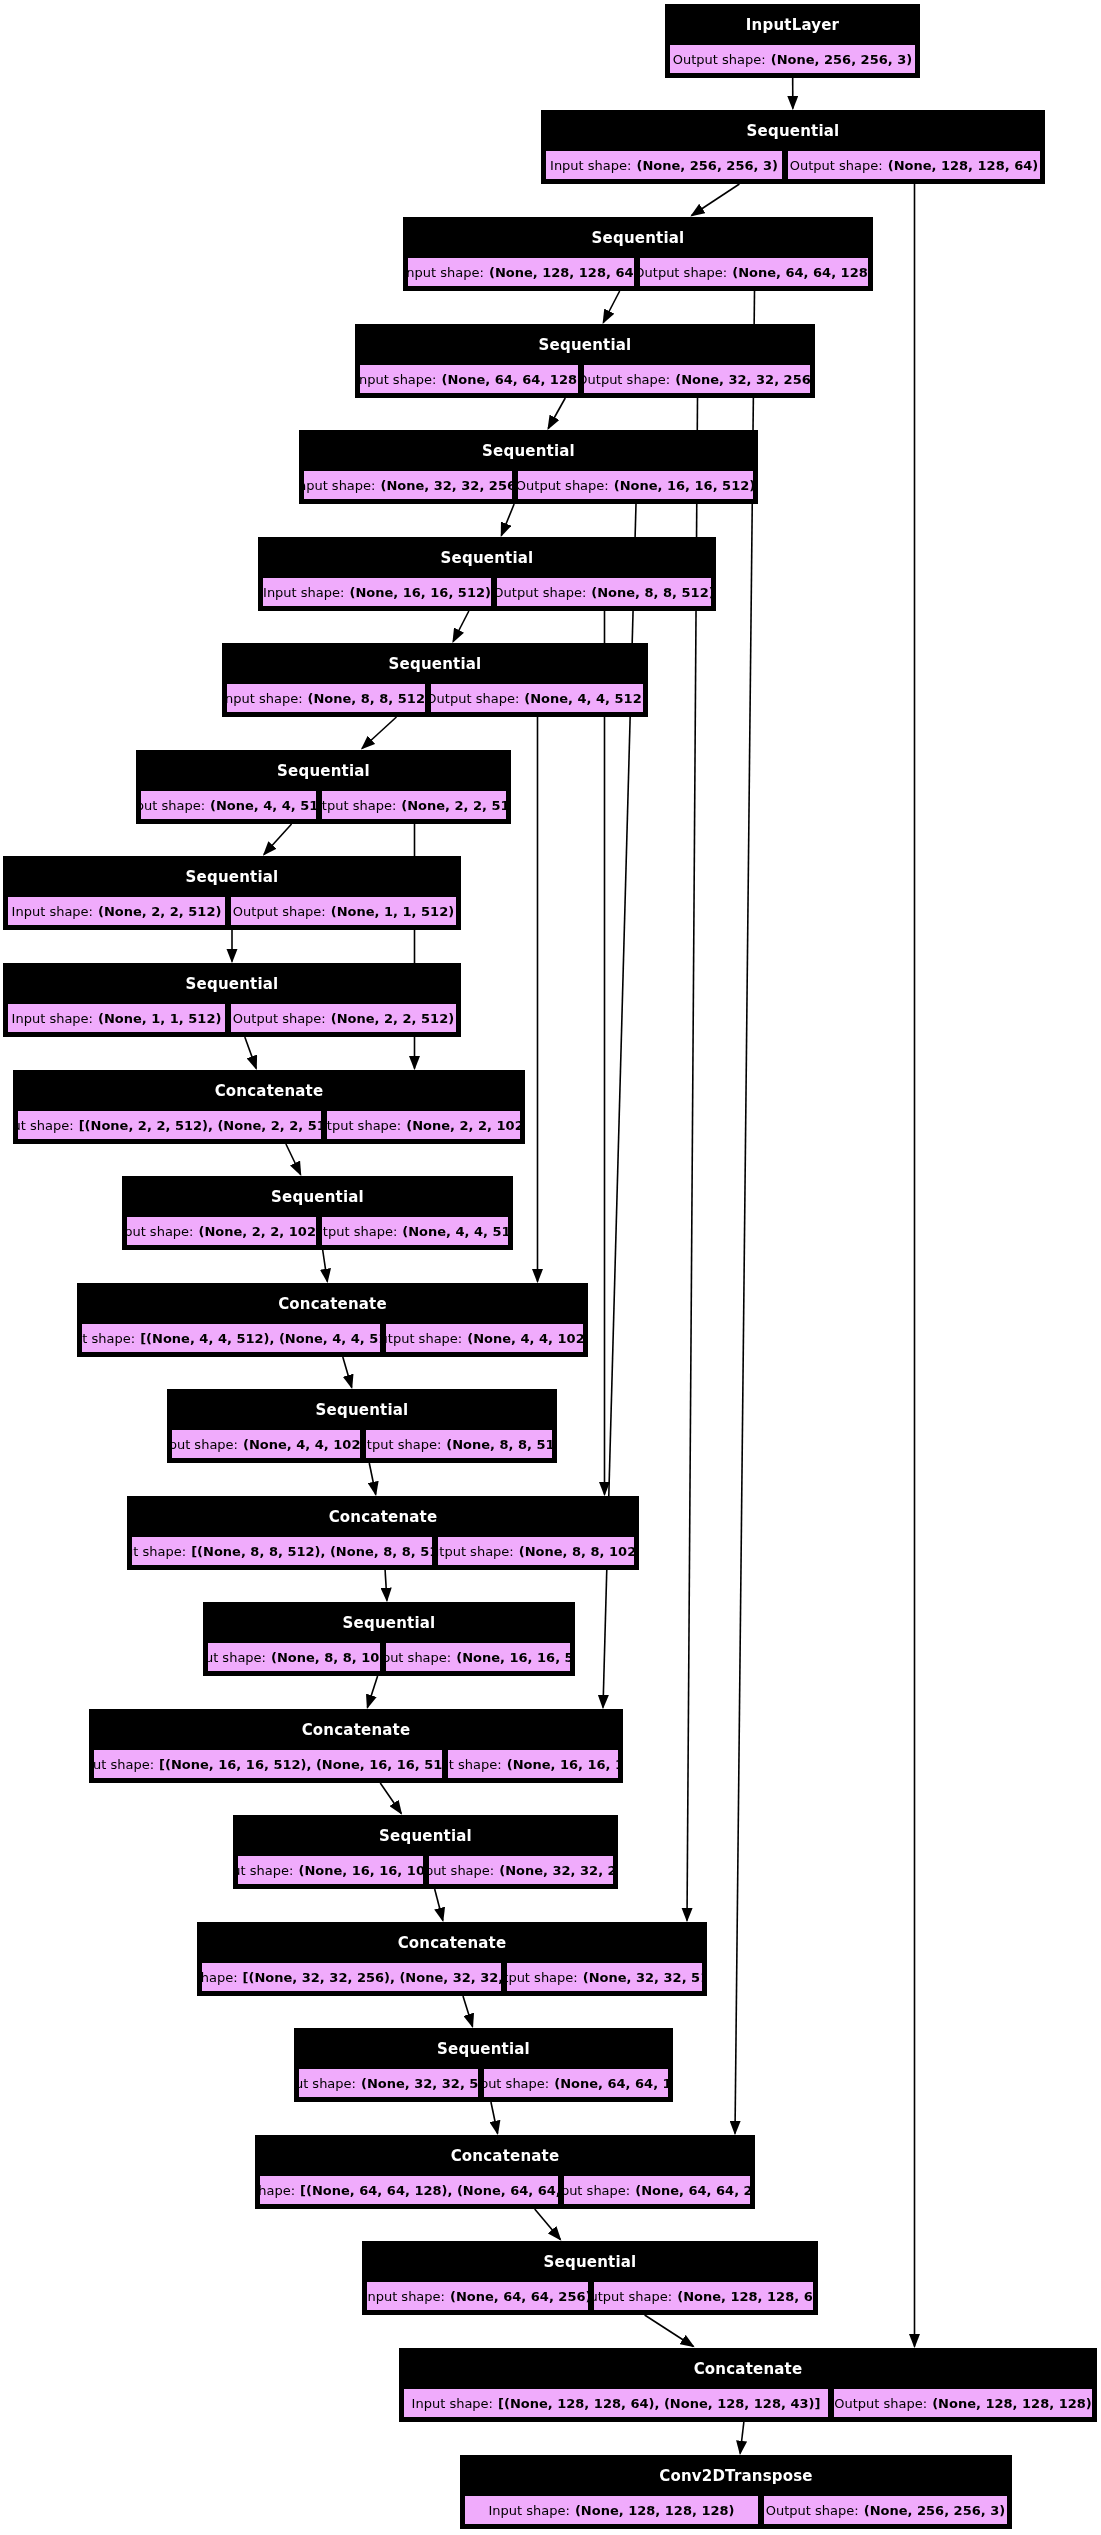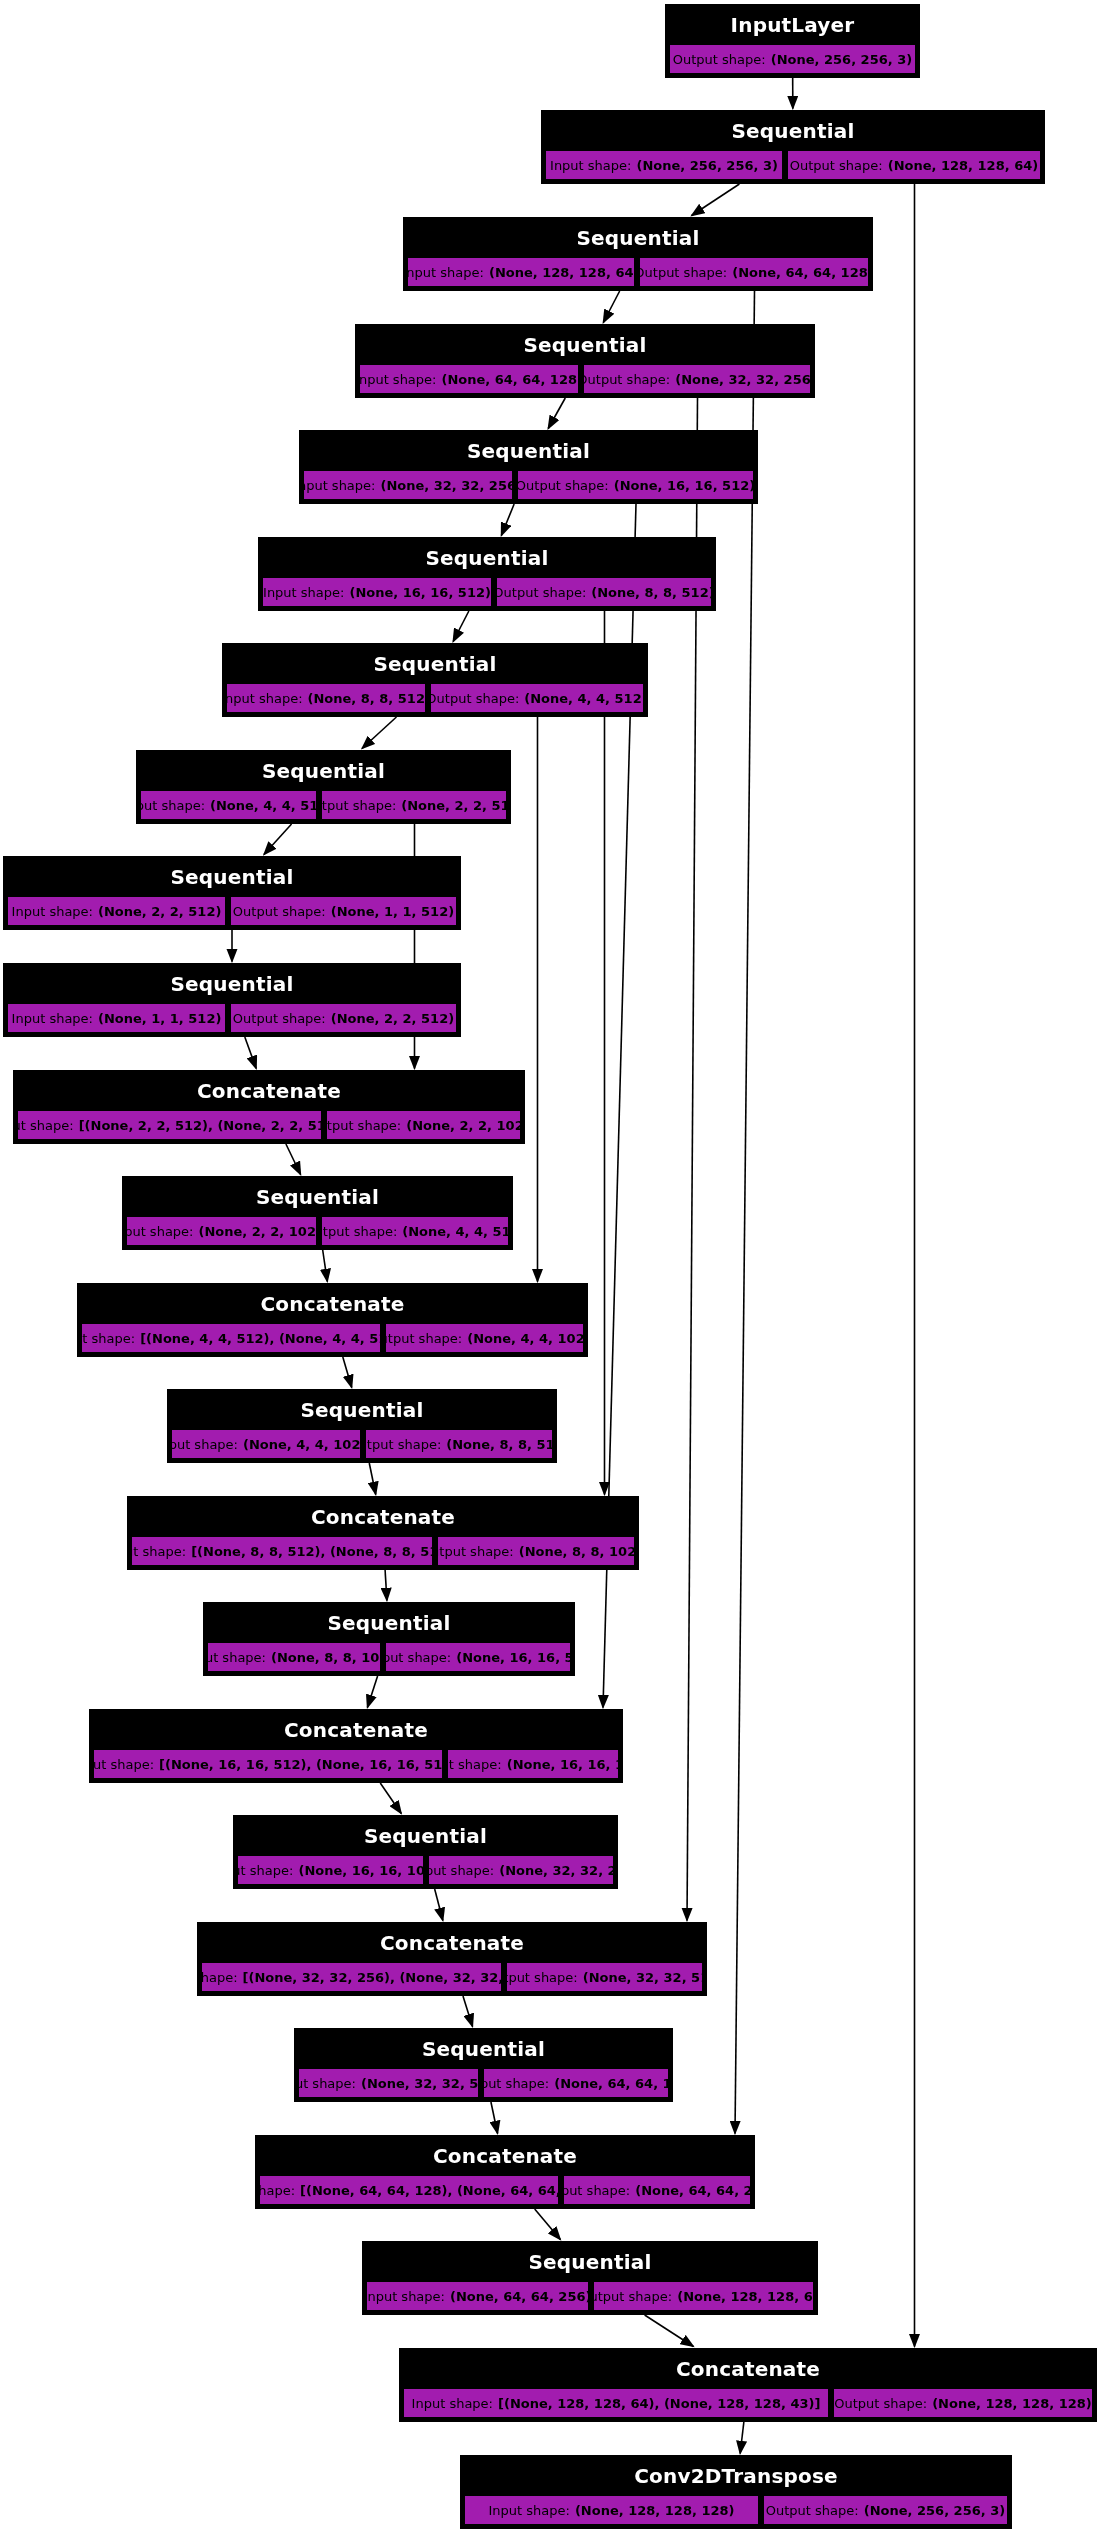--- a/index.html
+++ b/index.html
@@ -3,23 +3,23 @@
 <meta charset="utf-8">
 <style>
   html,body{margin:0;padding:0;background:#ffffff;}
   body{font-family:"DejaVu Sans","Liberation Sans",sans-serif;}
   #canvas{position:relative;width:1101px;height:2535px;background:#ffffff;overflow:hidden;}
   #edge-layer{position:absolute;left:0;top:0;z-index:1;}
   #node-layer{position:absolute;left:0;top:0;width:100%;height:100%;z-index:2;}
   .node{position:absolute;background:#000;border:1px solid #000;box-sizing:border-box;
         display:flex;flex-direction:column;}
   .node-title{flex:1;display:flex;align-items:center;justify-content:center;
-        color:#fff;font-weight:bold;font-size:20px;letter-spacing:.2px;}
+        color:#fff;font-weight:bold;font-size:15px;letter-spacing:.2px;}
   .cells{display:flex;gap:4px;height:30px;margin:0 3px 3px 3px;}
-  .cell{background:#a21caf;border:1px solid #000;box-sizing:border-box;
+  .cell{background:#f0abfc;border:1px solid #000;box-sizing:border-box;
         display:flex;align-items:center;justify-content:center;
         white-space:nowrap;font-size:13px;color:#000;overflow:hidden;}
   .cell .pre{font-weight:normal;margin-right:5px;}
   .cell .val{font-weight:bold;}
   .cell.grow{flex:1 1 auto;}
 </style>
 </head>
 <body>
 
 <div id="canvas">

